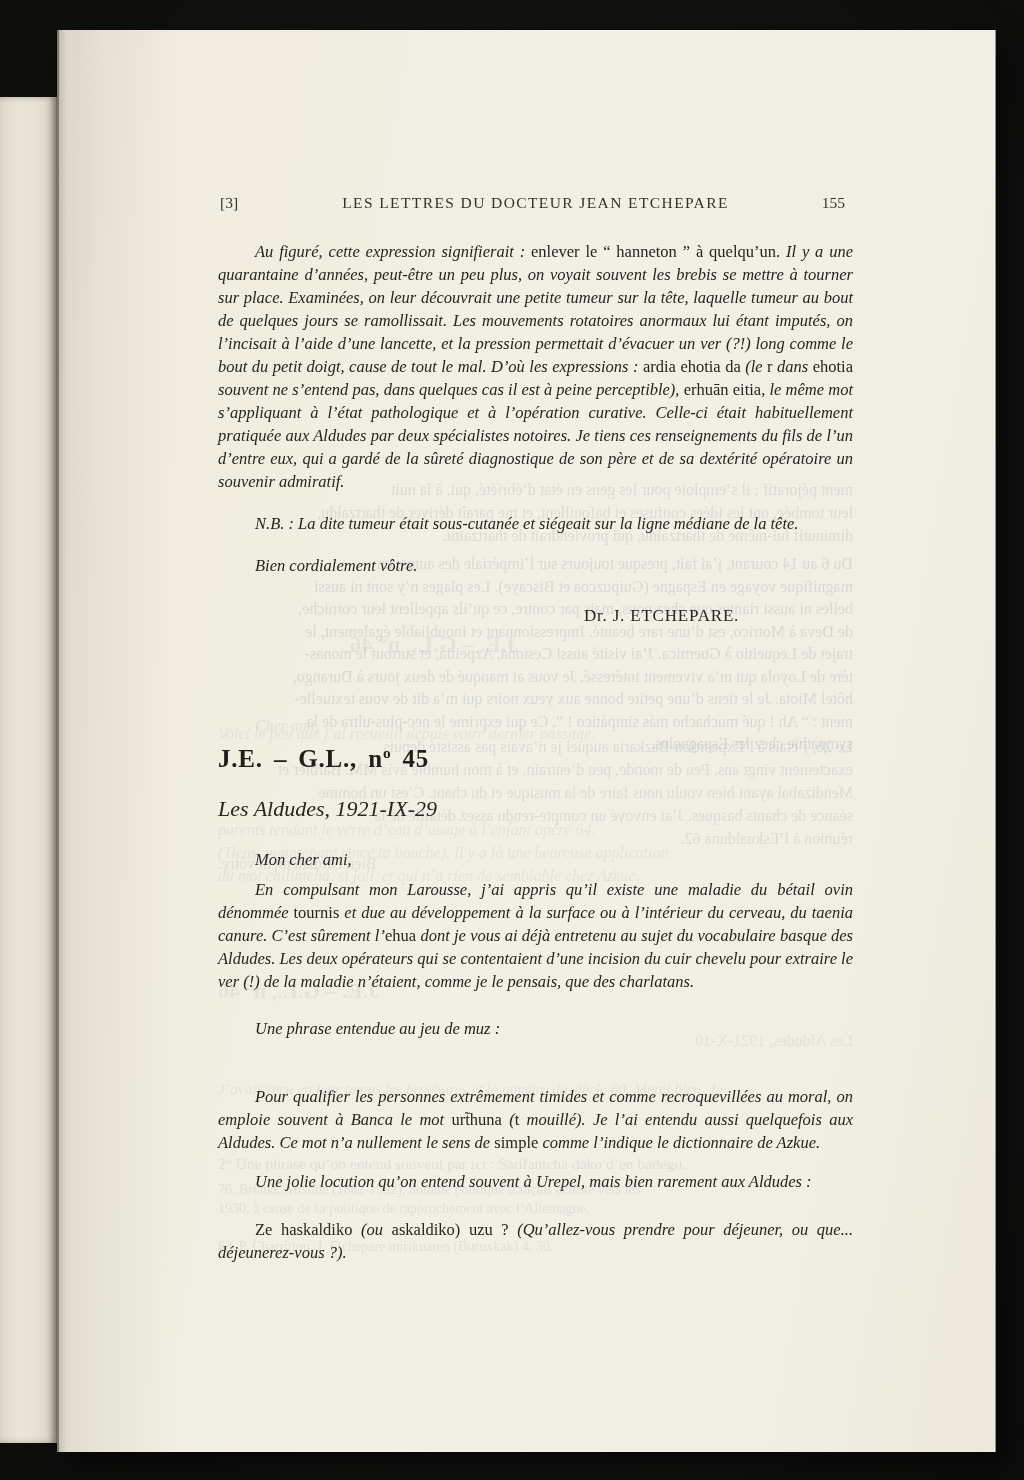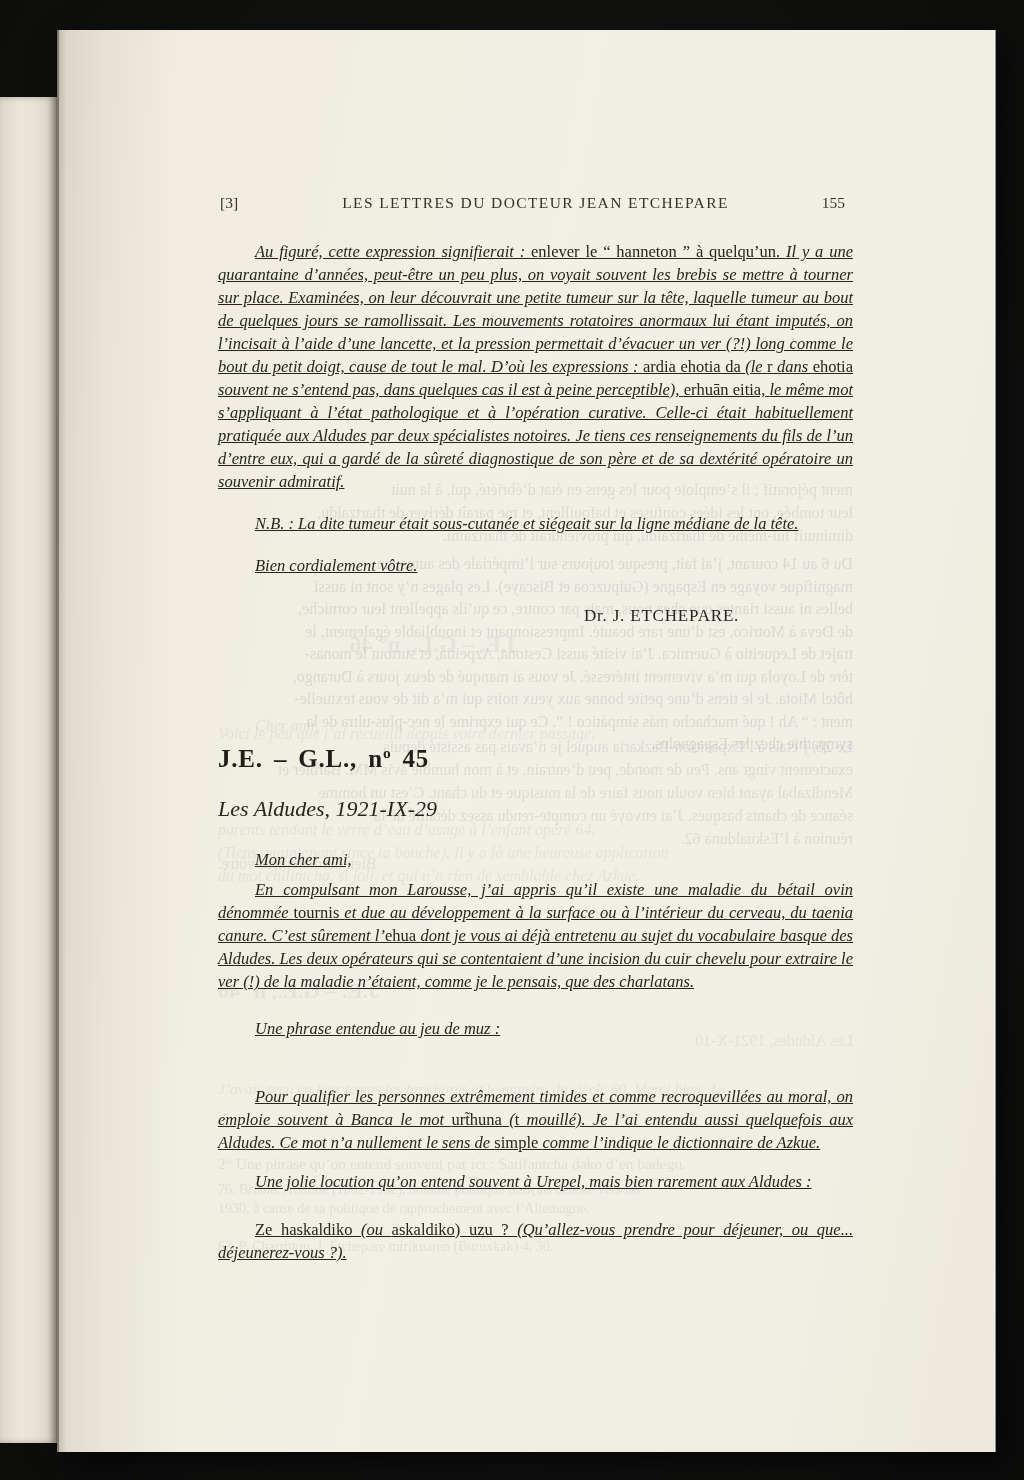--- a/index.html
+++ b/index.html
@@ -30,21 +30,21 @@
   }
   .gutter-line{
     position:absolute;left:0;top:0;bottom:0;width:2px;
     background:rgba(45,38,30,.45);pointer-events:none;
   }
   
   .textcol{position:absolute;left:161px;top:0;width:635px;height:100%;}
   .para{
     position:absolute;left:0;width:635px;
     font-size:16.5px;line-height:23px;color:#272420;
-    text-align:justify;font-style:normal;text-decoration:underline;
+    text-align:justify;font-style:normal;
   }
   .indent{text-indent:37px;}
   .run-i{font-style:italic;}
   .run-r{font-style:normal;}
   .run-b{font-weight:bold;font-style:normal;}
   sup{font-size:62%;vertical-align:super;font-weight:bold;}
   .runhead{
     position:absolute;left:0;top:164px;width:635px;height:20px;
     font-size:15.5px;color:#35322c;
   }

